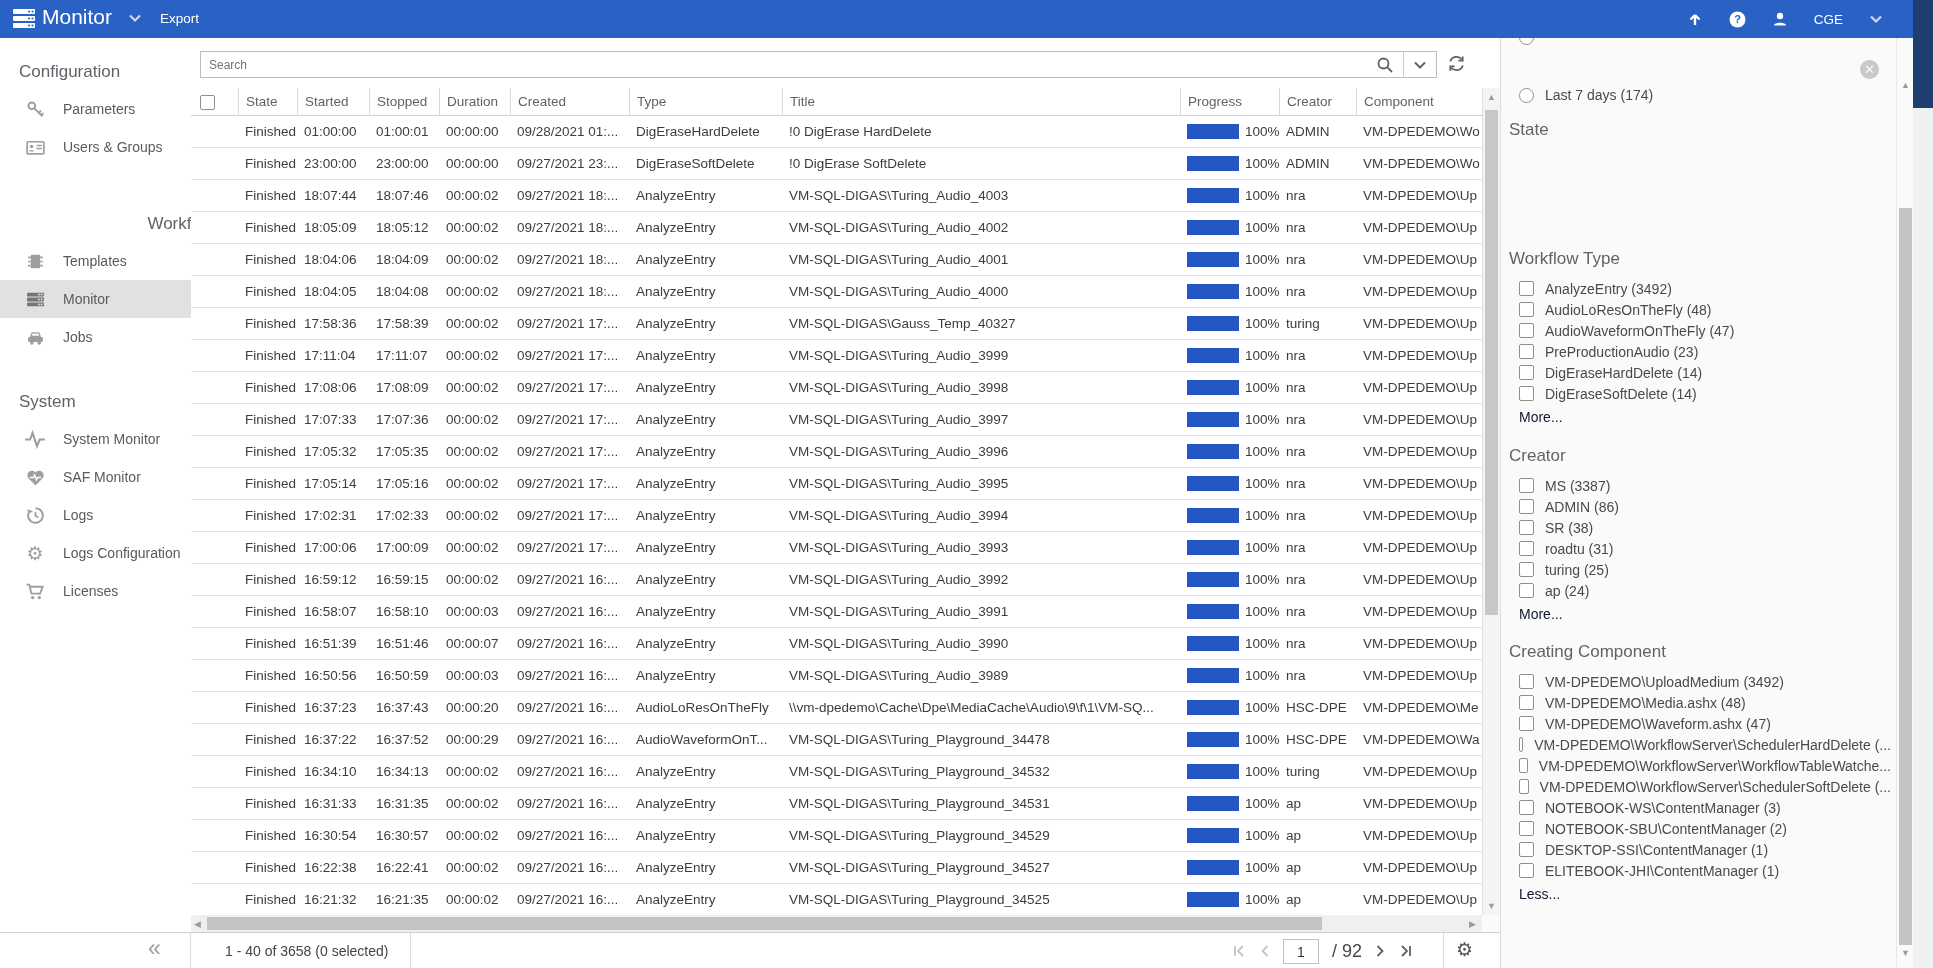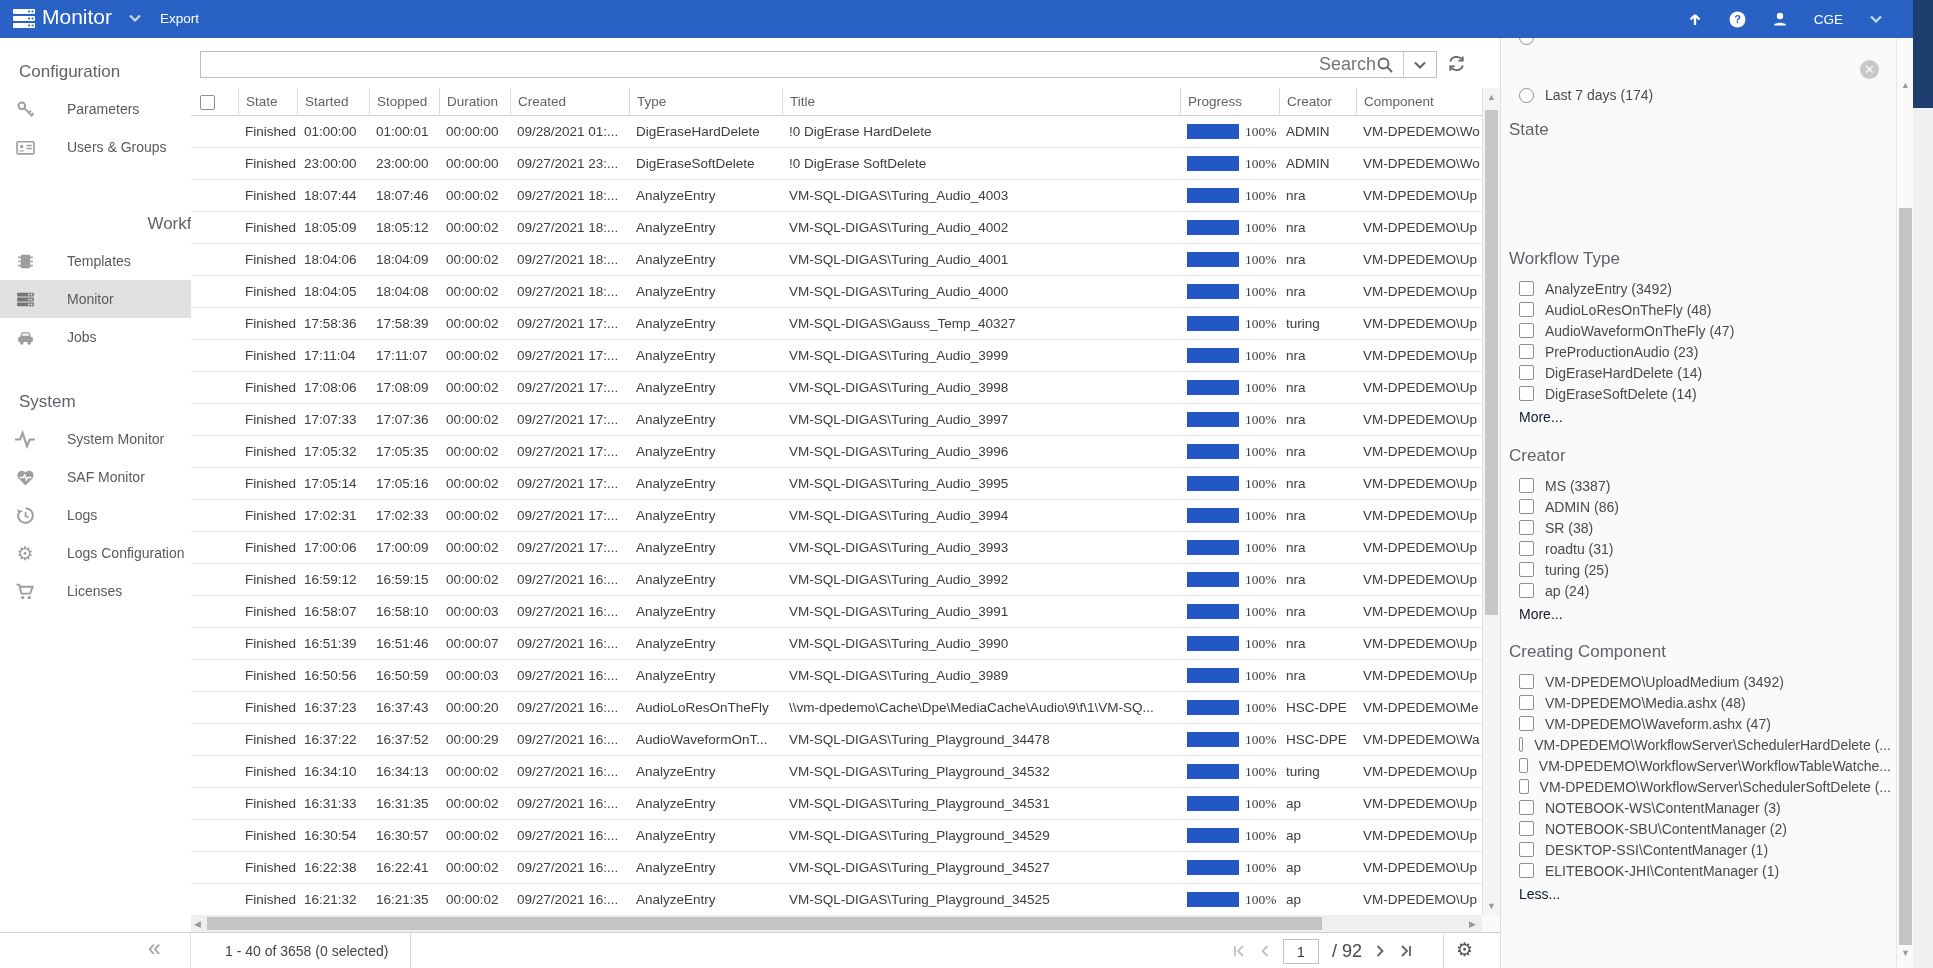--- a/index.html
+++ b/index.html
@@ -15,50 +15,50 @@
   .tb-right { position:absolute; right:50px; top:0; height:38px; display:flex; align-items:center; gap:26px; }
   .user-name { color:#fff; font-size:13.5px; }
 
   
   .sidebar { position:absolute; left:0; top:38px; width:218px; height:894px; background:#fff;
     border-right:1px solid #e0e0e0; }
   .sec-title { font-size:17px; color:#5f6368; margin-left:19px; }
   .st-1 { margin-top:24px; margin-bottom:8px; }
   .st-2 { margin-top:48px; margin-bottom:8px;text-align:right; }
   .st-3 { margin-top:36px; margin-bottom:8px; }
-  .nav-item { height:38px; display:flex; align-items:center; padding-left:14px; gap:31px; cursor:pointer; }
+  .nav-item { height:38px; display:flex; align-items:center; padding-left:24px; gap:17px; cursor:pointer; }
   .nav-item .lbl { font-size:14px; color:#5a5a5a; }
   .nav-item.selected { background:#e1e1e1; }
   .icn { width:22px; height:22px; flex:0 0 22px; display:flex; align-items:center; justify-content:center; }
 
   
   .main { position:absolute; left:191px; top:38px; width:1309px; height:894px; background:#fff; }
   .search-wrap { position:absolute; left:9px; top:13px; width:1237px; height:27px;
     border:1px solid #bdbdbd; display:flex; align-items:center; background:#fff; }
-  .search-wrap input { flex:1; border:0; outline:none; font-size:18px; color:#1d4ed8; padding-left:8px;
-    font-family:"Liberation Sans", sans-serif; background:transparent;text-align:right; }
+  .search-wrap input { flex:1; border:0; outline:none; font-size:12px; color:#1d4ed8; padding-left:8px;
+    font-family:"Liberation Sans", sans-serif; background:transparent; }
   .search-wrap input::placeholder { color:#757575; opacity:1; }
   .sdiv { width:1px; height:27px; background:#ccc; margin:0 9px; }
   .refresh-btn { position:absolute; left:1256px; top:16px; cursor:pointer; }
 
   .thead { position:absolute; left:0; top:50px; width:1291px; height:28px; border-bottom:1px solid #cfcfcf;
     display:grid; grid-template-columns:47px 59px 72px 70px 71px 119px 153px 398px 99px 77px 126px;
     align-items:center; font-size:13.5px; color:#5f6368; }
   .thead > div { border-left:1px solid #dadada; padding-left:7px; height:28px; line-height:28px;
     overflow:hidden; white-space:nowrap; }
   .thead > div:first-child { border-left:none; }
   .cb { width:15px; height:15px; border:1px solid #8f8f8f; border-radius:2px; background:#fff; display:inline-block; }
   .th-check { display:flex; align-items:center; padding-left:9px !important; }
 
   .tbody { position:absolute; left:0; top:78px; width:1291px; height:799px; overflow:hidden; }
   .row { height:32px; border-bottom:1px solid #e4e4e4; display:grid;
     grid-template-columns:47px 59px 72px 70px 71px 119px 153px 398px 99px 77px 126px;
     align-items:center; font-size:13.5px; color:#3d3d3d; background:#fff; }
   .row .cell { padding-left:7px; overflow:hidden; white-space:nowrap; }
-  .pcell { display:flex; align-items:center; gap:6px;font-family:Liberation Serif, serif; }
+  .pcell { display:flex; align-items:center; gap:6px; }
   .pbar { height:15px; background:#2257c4; flex:0 0 auto; }
 
   
   .vscroll { position:absolute; left:1291px; top:50px; width:18px; height:827px; background:#f4f4f4;
     border-left:1px solid #e0e0e0; }
   .vthumb { position:absolute; left:2px; top:22px; width:13px; height:505px; background:#c7c7c7; }
   .sarrow { position:absolute; font-size:9px; color:#9a9a9a; left:4px; }
   
   .hscroll { position:absolute; left:0; top:877px; width:1291px; height:17px; background:#efefef; }
   .hthumb { position:absolute; left:16px; top:2px; width:1115px; height:13px; background:#c4c4c4; }

